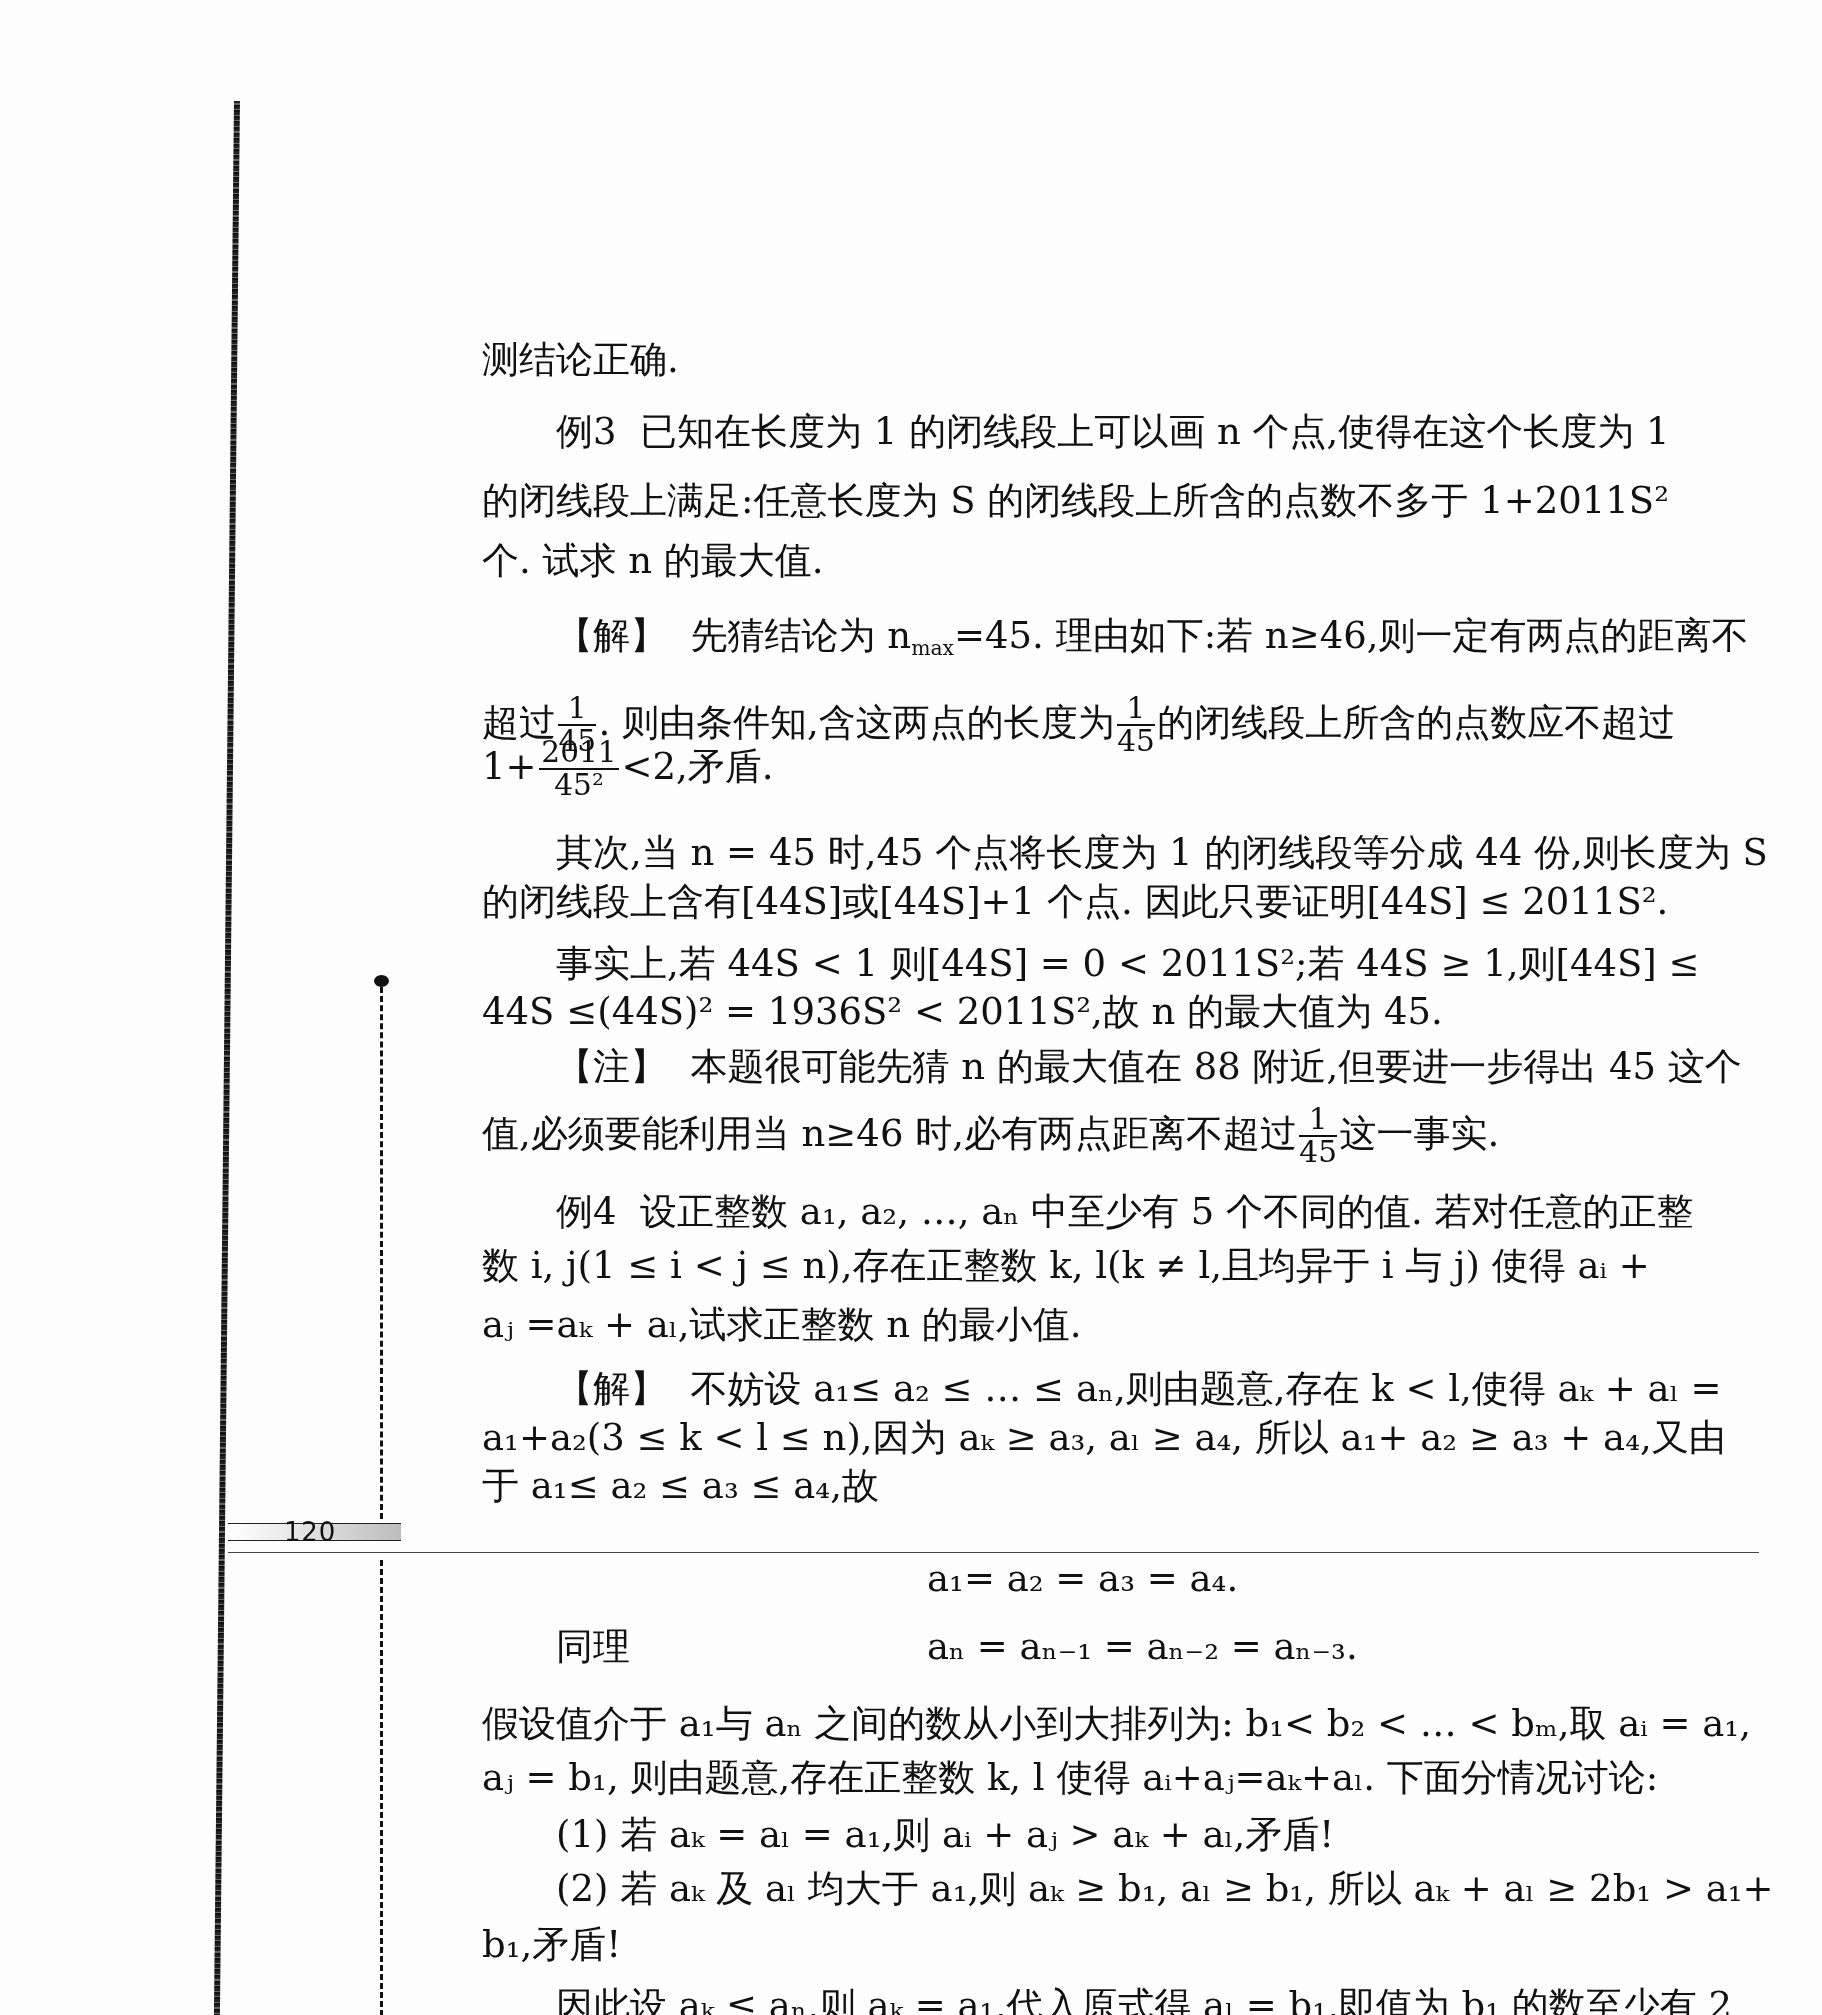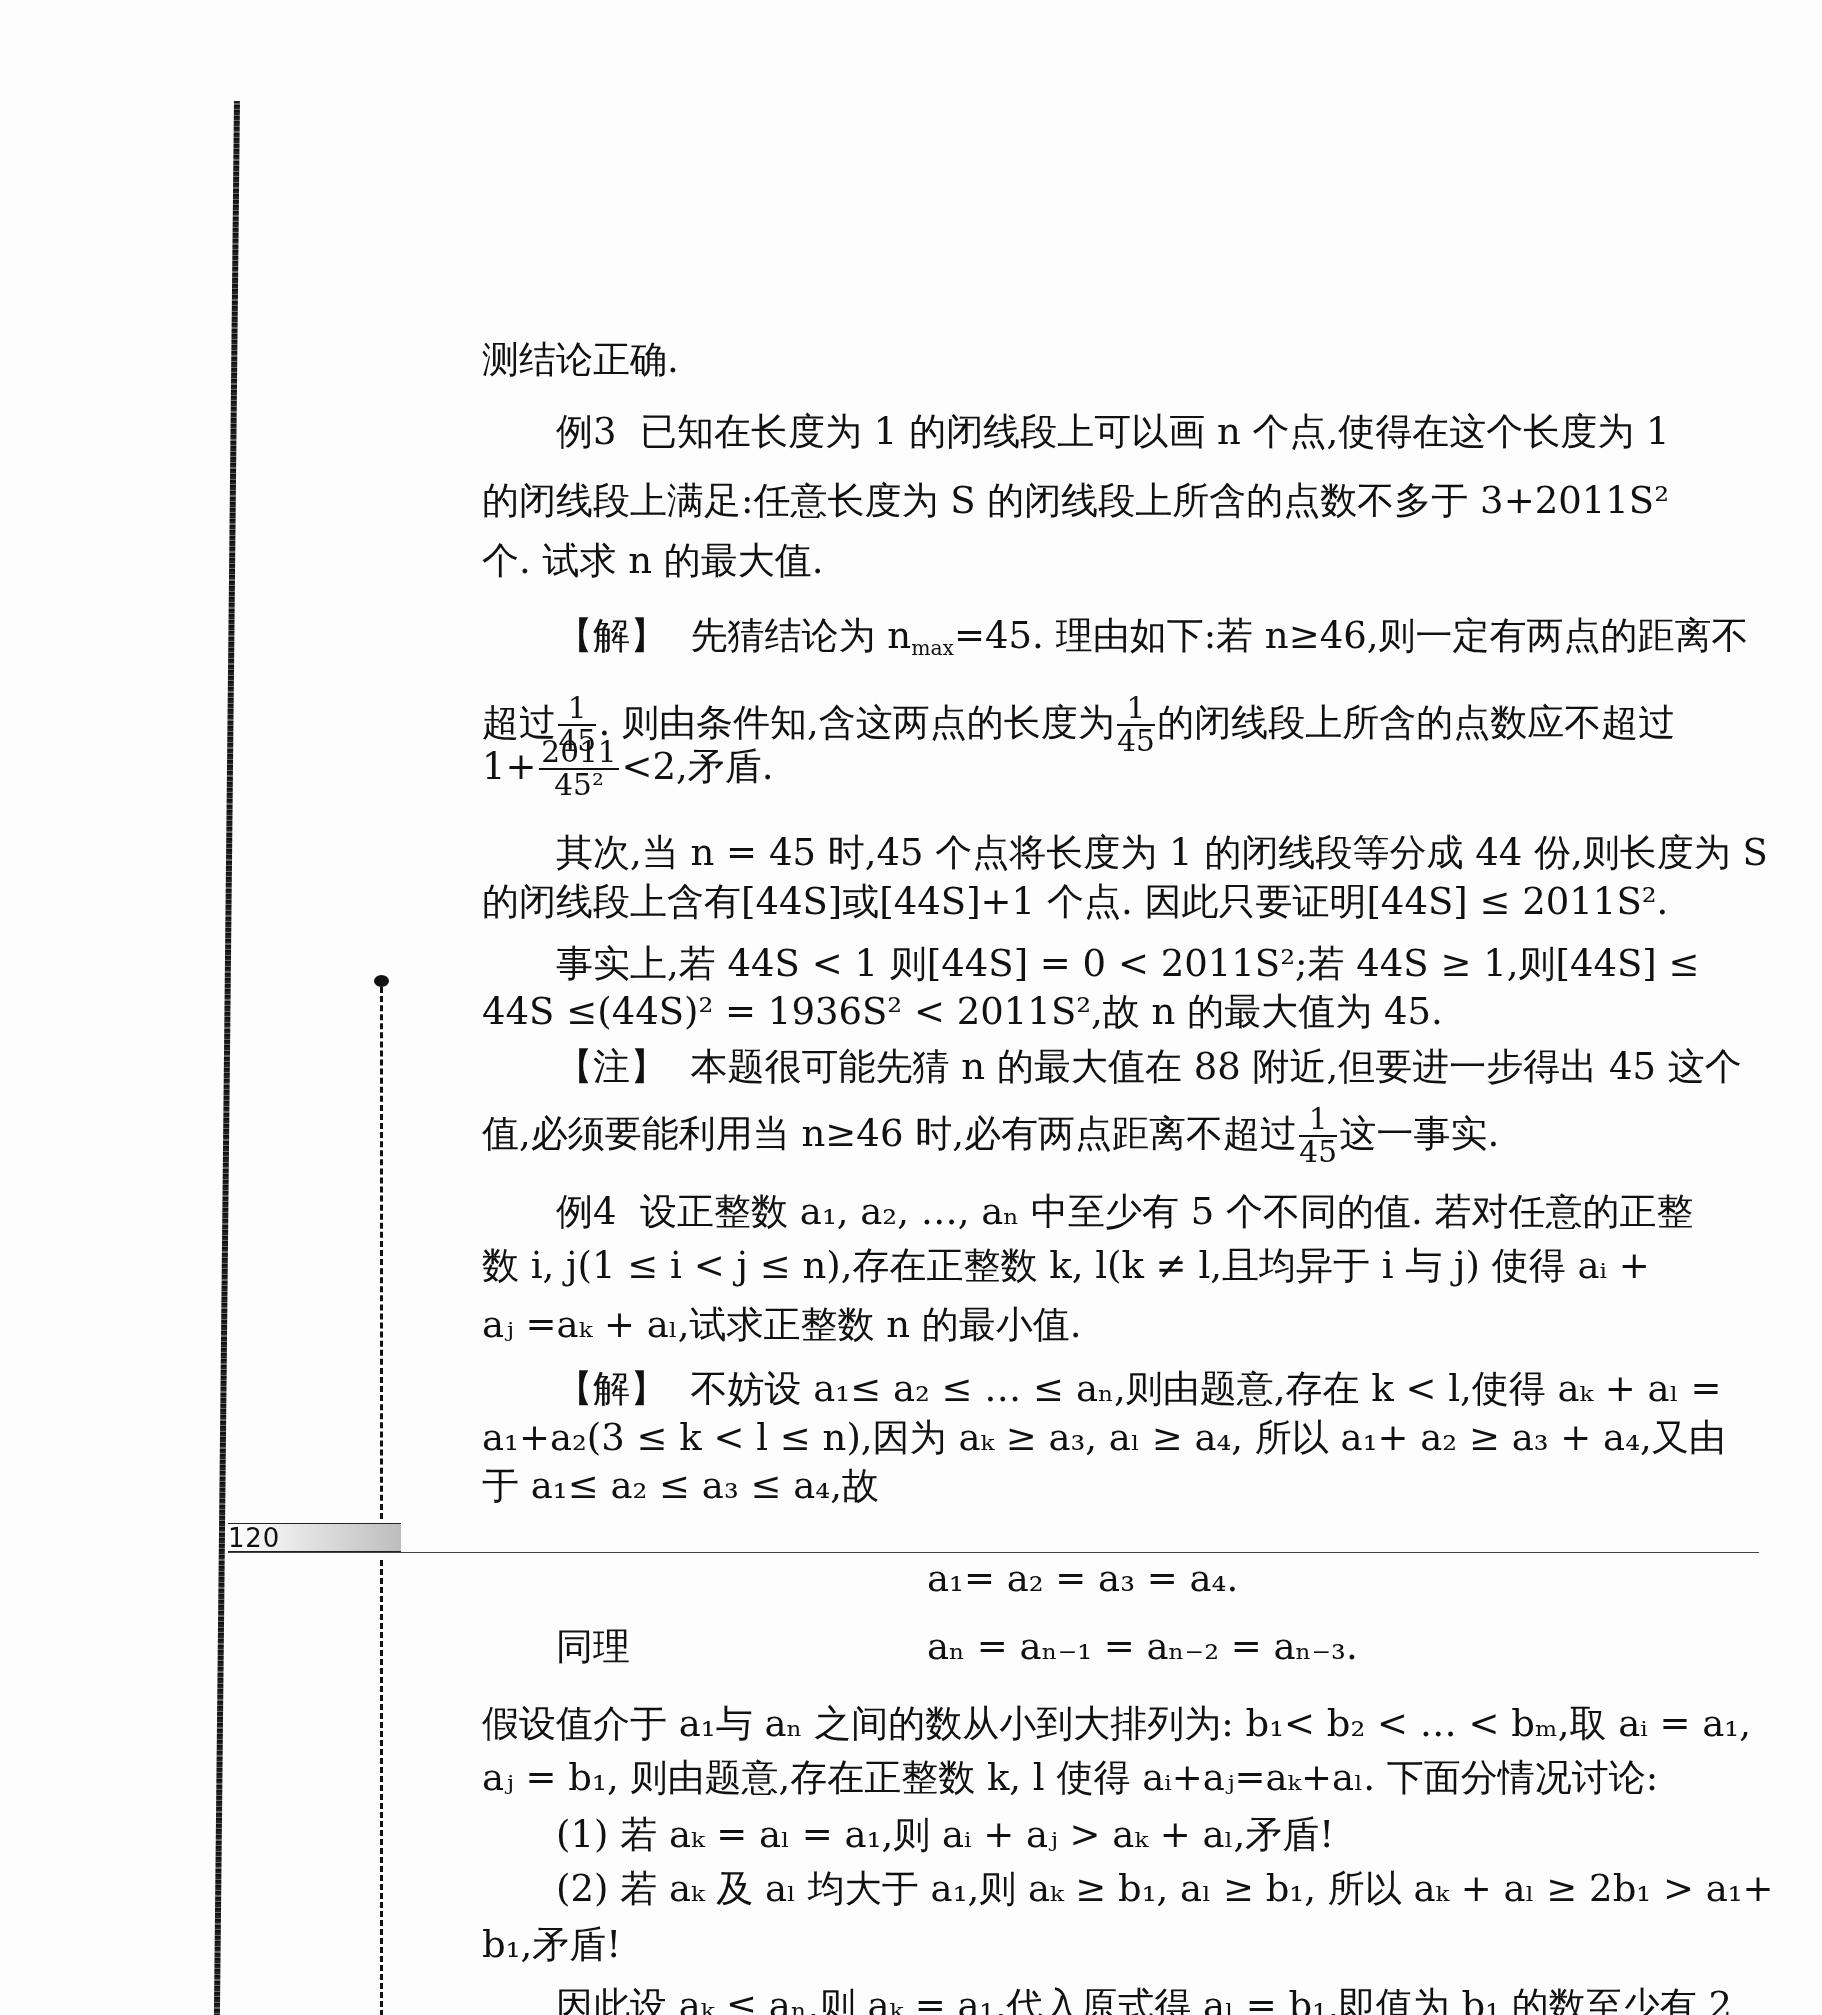--- a/index.html
+++ b/index.html
@@ -4,24 +4,24 @@
 <style>
   html, body { margin:0; padding:0; background:#ffffff; }
   body { width:1823px; height:2643px; position:relative; overflow:hidden;
          font-family:"DejaVu Serif","Liberation Serif",serif; color:#111; }
   .page { position:absolute; left:0; top:0; width:1823px; height:2643px; background:#fdfdfd; }
   .binding { position:absolute; left:221px; top:101px; width:5.6px; height:2478px;
              background:repeating-linear-gradient(180deg,#222 0 2.4px,#666 2.4px 3.6px,#111 3.6px 5.6px);
              transform:skewX(-0.6deg); }
   .dash-rule { position:absolute; left:380px; width:0; border-left:3.2px dashed #111; }
   .pin { position:absolute; left:374px; top:975px; width:15.3px; height:12px; border-radius:50%; background:#111; }
-  .pageno-tab { position:absolute; left:228px; top:1523px; width:173px; height:29px;
+  .pageno-tab { position:absolute; left:228px; top:1523px; width:173px; height:18px;
                 border-top:1.2px solid #222; border-bottom:1.2px solid #222;
                 background:linear-gradient(90deg,#ffffff 0%,#eaeaea 35%,#bdbdbd 100%);
-                display:flex; align-items:center; justify-content:flex-start; padding-right:8.9px; box-sizing:border-box; }
+                display:flex; align-items:center; justify-content:center; padding-right:8.9px; box-sizing:border-box; }
   .pageno-tab span { font-family:"DejaVu Sans","Liberation Sans",sans-serif; font-size:26px; color:#111; letter-spacing:0.8px; }
   .tab-rule { position:absolute; left:228px; top:1552px; width:1531px; height:0.8px; background:#444; }
   .line { position:absolute; left:482px; white-space:nowrap; font-size:37px; line-height:1; }
   .indent { left:556px; }
   .center { left:927px; }
   .bold { font-weight:normal; }
   sub { font-size:55%; vertical-align:-7.3px;margin-top:8px; }
   .frac { display:inline-block; vertical-align:middle; text-align:center; font-size:80%; margin:0 2.4px; }
   .frac .num { display:block; border-bottom:2px solid #111; padding:0 2.4px; line-height:1.05; }
   .frac .den { display:block; line-height:1.05; }
@@ -39,21 +39,21 @@
   <div class="pageno-tab">
     <span>120</span>
   </div>
   <div class="tab-rule"></div>
 
   <div class="line" style="top:341px;">测结论正确.</div>
 
   <div class="line indent" style="top:413px;">
     <span class="bold">例3</span>&nbsp;&nbsp;<span>已知在长度为 1 的闭线段上可以画 n 个点,使得在这个长度为 1</span>
   </div>
-  <div class="line" style="top:482px;">的闭线段上满足:任意长度为 S 的闭线段上所含的点数不多于 3+2011S²</div>
+  <div class="line" style="top:482px;">的闭线段上满足:任意长度为 S 的闭线段上所含的点数不多于 1+2011S²</div>
   <div class="line" style="top:542px;">个. 试求 n 的最大值.</div>
 
   <div class="line indent" style="top:617px;">
     <span class="bold">【解】</span>&nbsp;&nbsp;<span>先猜结论为 n</span><sub>max</sub><span>=45. 理由如下:若 n≥46,则一定有两点的距离不</span>
   </div>
   <div class="line" style="top:693px;">
     <span>超过</span><span class="frac"><span class="num">1</span><span class="den">45</span></span><span>. 则由条件知,含这两点的长度为</span><span class="frac"><span class="num">1</span><span class="den">45</span></span><span>的闭线段上所含的点数应不超过</span>
   </div>
   <div class="line" style="top:737px;">
     <span>1+</span><span class="frac"><span class="num">2011</span><span class="den">45²</span></span><span>&lt;2,矛盾.</span>

